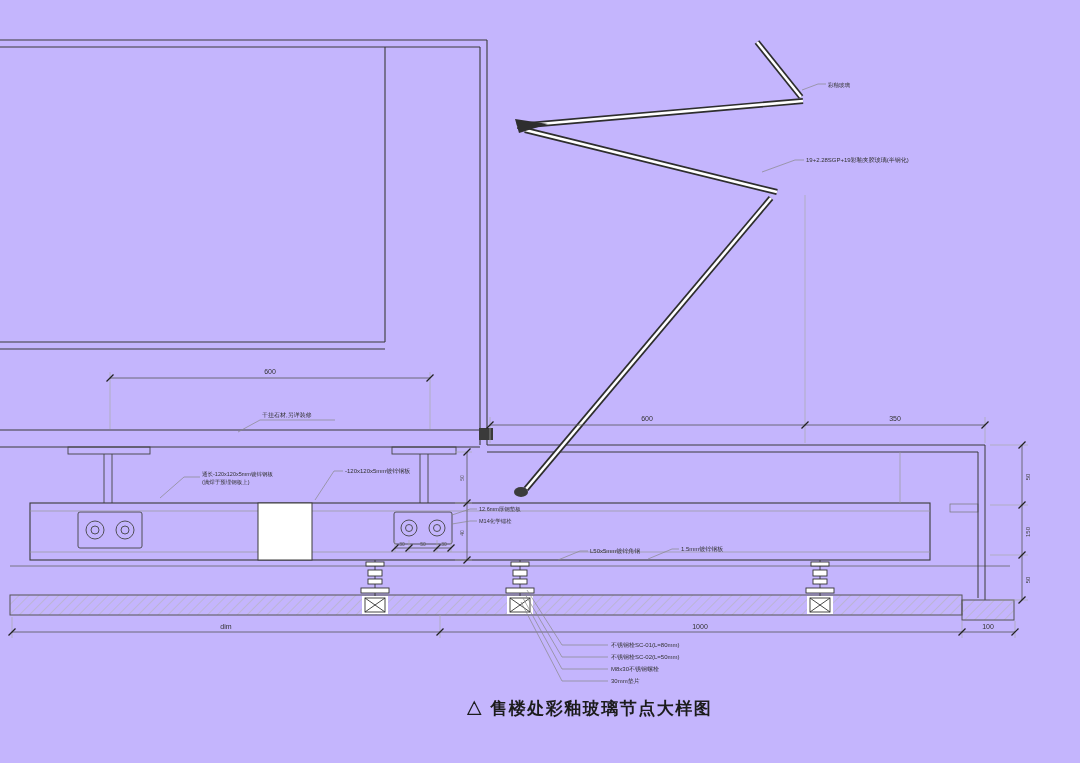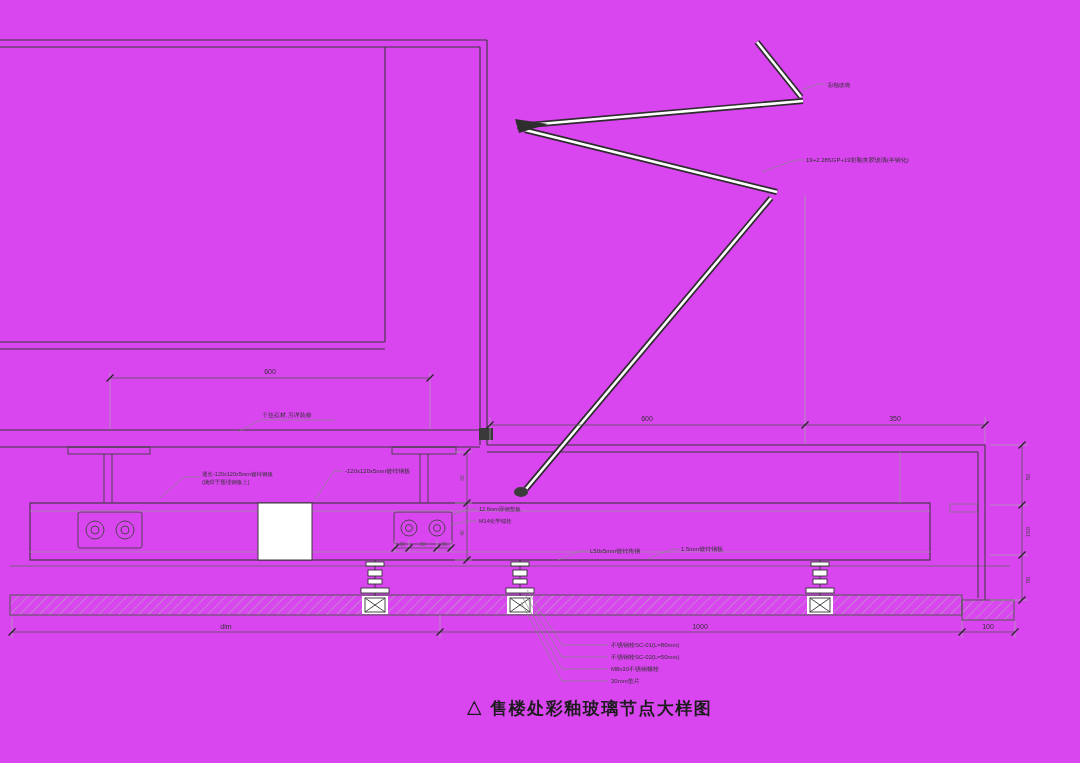--- a/index.html
+++ b/index.html
@@ -1,16 +1,16 @@
 <!DOCTYPE html>
 <html><head>
 <meta charset="utf-8">
 <style>
   html,body{margin:0;padding:0;background:#ffffff;}
-  .canvas{position:relative;width:1080px;height:763px;background:#d946ef;overflow:hidden;
+  .canvas{position:relative;width:1080px;height:763px;background:#c4b5fd;overflow:hidden;
           font-family:"Liberation Sans", sans-serif;}
   svg text{font-family:"Liberation Sans", sans-serif;}
   .dim{font-size:7px;fill:#333;}
   .dim-sm{font-size:6px;fill:#444;}
   .dim-xs{font-size:5px;fill:#555;}
   .lbl{font-size:6px;fill:#333;}
   .lbl-sm{font-size:5.5px;fill:#333;}
   .title{position:absolute;left:96px;top:697px;width:986px;text-align:center;
          font-size:17px;font-weight:600;color:#1c1c1c;letter-spacing:1.5px;}
 </style>

